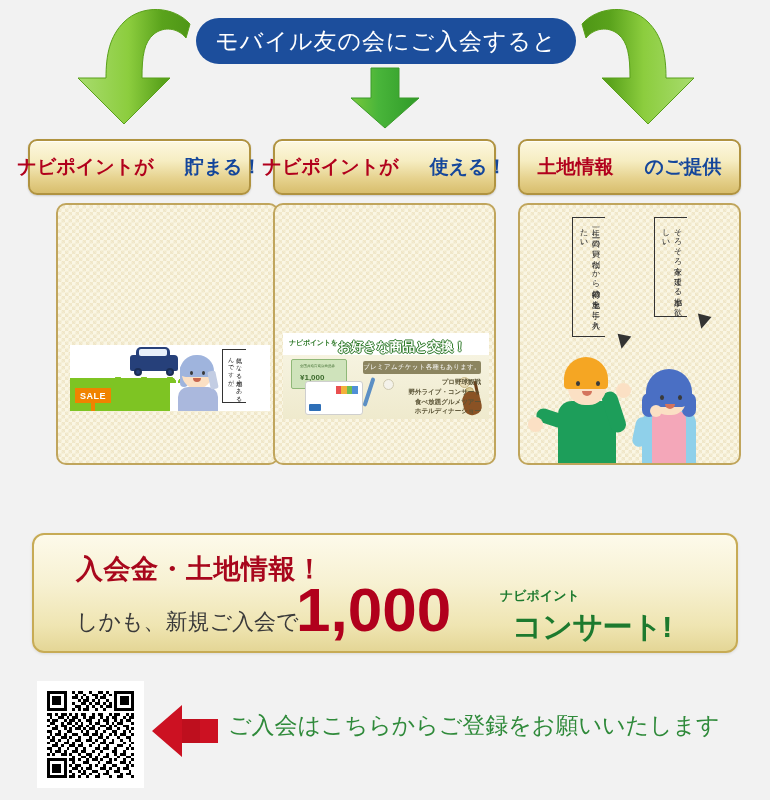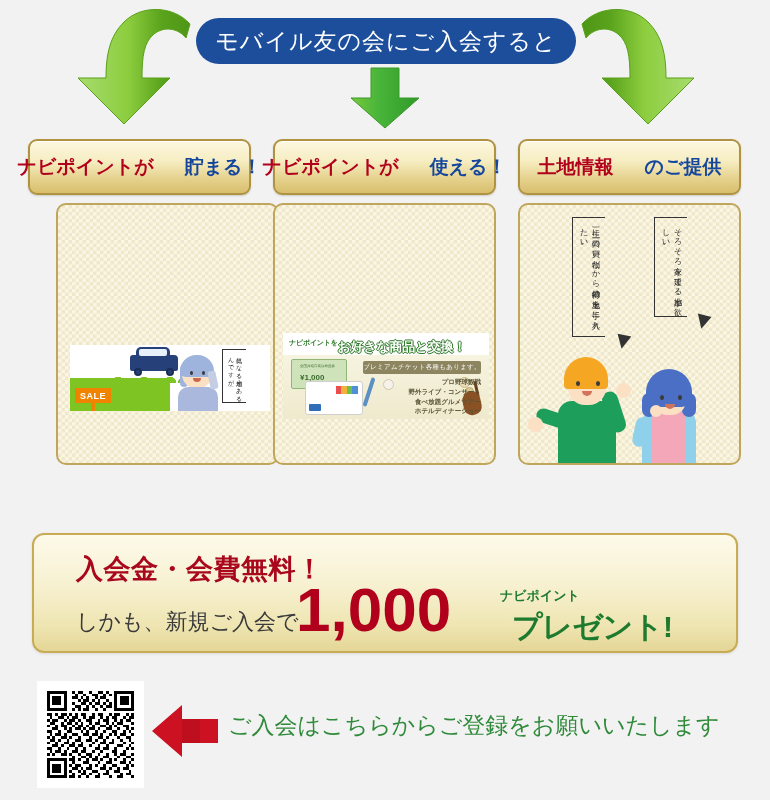--- a/index.html
+++ b/index.html
@@ -490,25 +490,25 @@
       <div class="p3-wm-face"></div>
       <div class="p3-wm-hair"></div>
       <div class="eye" style="left:140px; top:190px;"></div>
       <div class="eye" style="left:158px; top:190px;"></div>
       <div class="mouth-s" style="left:145px; top:199px;"></div>
       <div class="p3-wm-hand"></div>
     </div>
   </div>
 
   <div class="promo">
-    <div class="promo-line1">入会金・会費無料！</div>
+    <div class="promo-line1">入会金・土地情報！</div>
     <div class="promo-line2">しかも、新規ご入会で</div>
     <div class="promo-number">1,000</div>
     <div class="promo-green-top">ナビポイント</div>
-    <div class="promo-green-bot">プレゼント!</div>
+    <div class="promo-green-bot">コンサート!</div>
   </div>
 
   <div class="qr">
     <svg viewBox="0 0 33 33" shape-rendering="crispEdges" aria-hidden="true">
       <rect width="33" height="33" fill="#ffffff"></rect>
       <g fill="#000000">
         <rect x="1" y="1" width="7" height="7"></rect>
           <rect x="2" y="2" width="5" height="5" fill="#fff"></rect>
           <rect x="3" y="3" width="3" height="3"></rect>
         <rect x="25" y="1" width="7" height="7"></rect>

